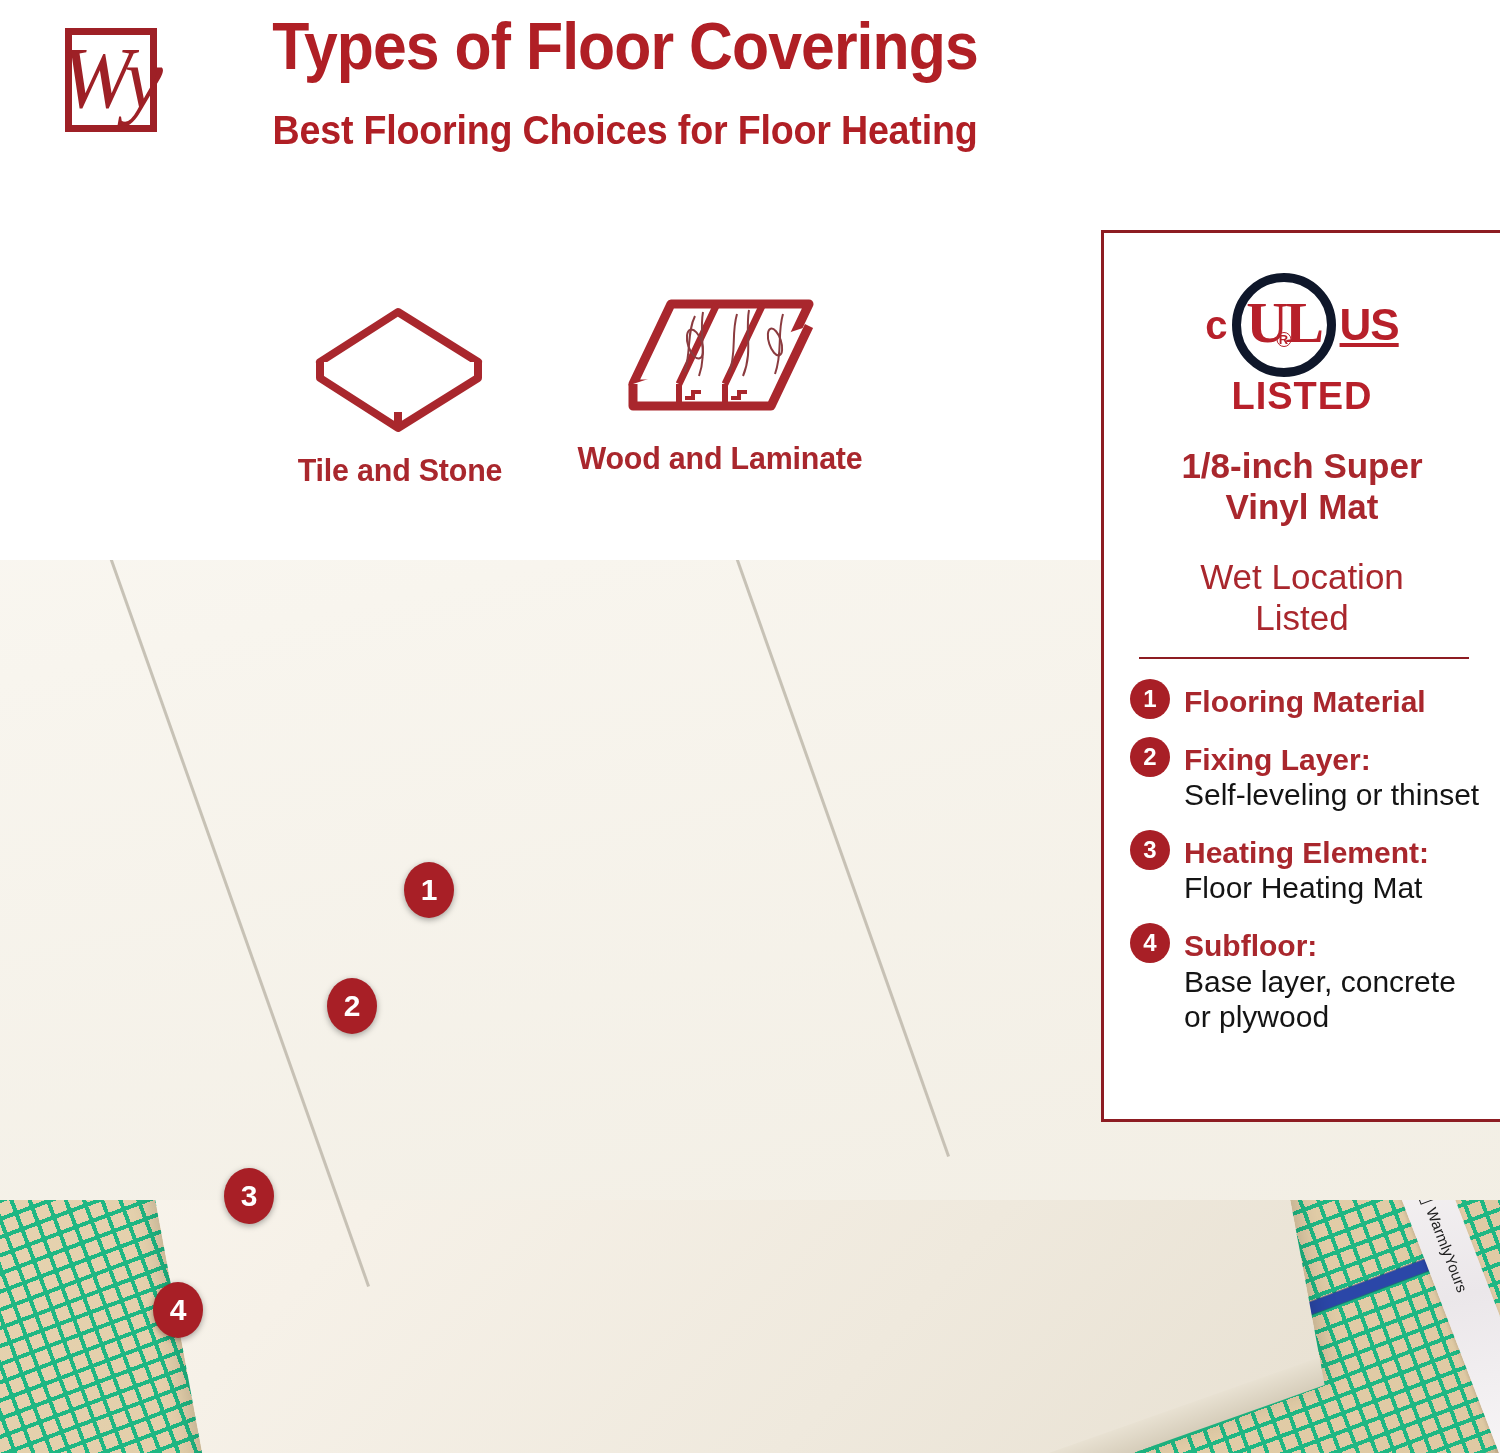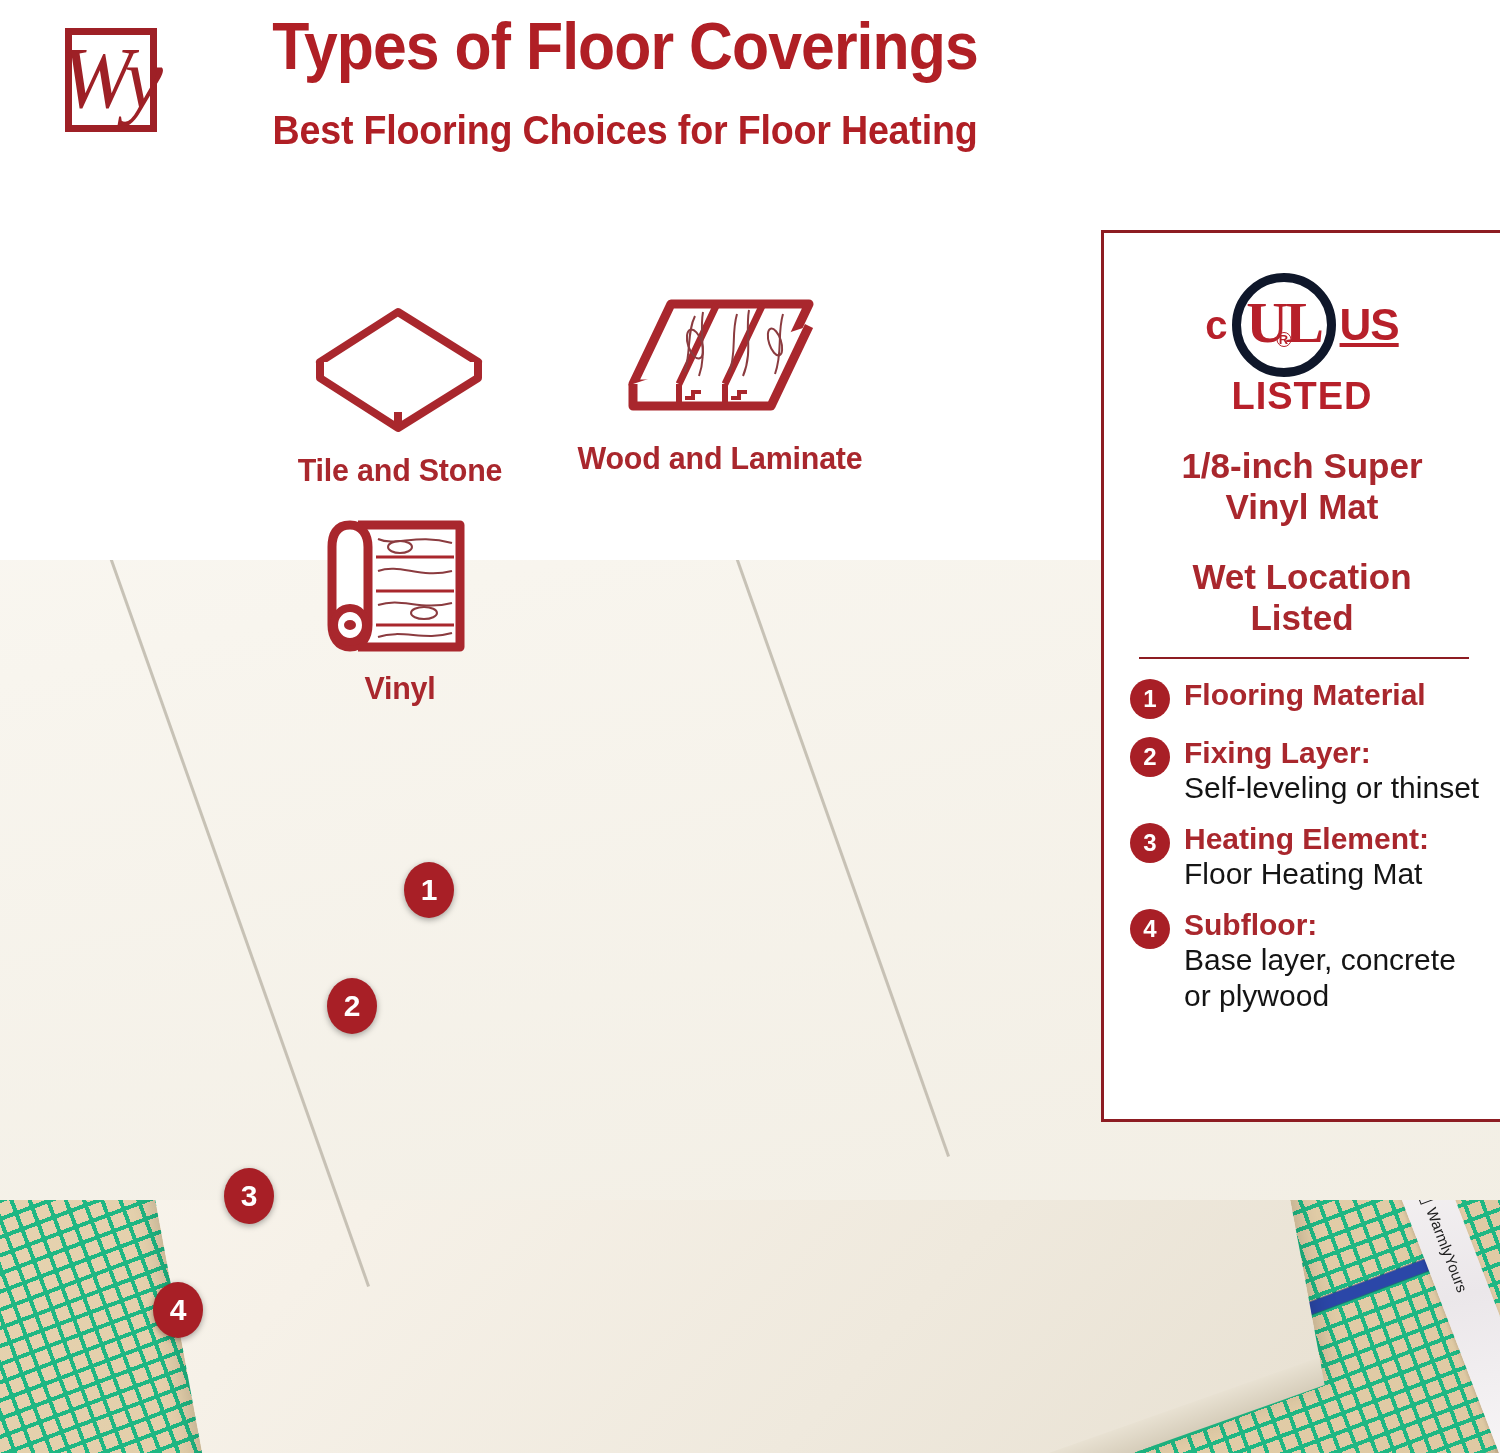--- a/index.html
+++ b/index.html
@@ -163,33 +163,33 @@
   .ul-listed{
     text-align:center; color:#b7202a; font-weight:bold; font-size:38px;
     letter-spacing:1px; margin-top:-4px;
   }
   .spec{
     position:absolute; left:22px; top:212px; width:352px; text-align:center;
     color:#a9272d; font-size:35px; font-weight:bold; line-height:1.18;
   }
   .spec2{
     position:absolute; left:22px; top:323px; width:352px; text-align:center;
-    color:#a9272d; font-size:35px; font-weight:bold; line-height:1.18;
+    color:#a9272d; font-size:35px; font-weight:normal; line-height:1.18;
   }
   .divider{
     position:absolute; left:35px; top:424px; width:330px; height:2px; background:#8d1c22;
   }
   .legend{ position:absolute; left:26px; top:444px; width:360px; }
   .leg-item{ display:flex; gap:14px; margin-bottom:16px; align-items:flex-start; }
   .badge-sm{
     flex:none; width:40px;height:40px;border-radius:50%; background:#a81f26;
     color:#fff; font-size:24px; font-weight:bold;
     display:flex;align-items:center;justify-content:center; margin-top:2px;
   }
-  .leg-txt{ padding-top:0; }
+  .leg-txt{ padding-top:0;margin-top:7px; }
   .leg-title{ color:#a9272d; font-size:30px; font-weight:bold; line-height:1.17; }
   .leg-sub{ color:#141414; font-size:30px; line-height:1.17; }
 
   
   .callout{
     position:absolute; width:50px; height:56px; border-radius:50%;
     background:#a81f26; color:#fff; font-size:30px; font-weight:bold;
     display:flex; align-items:center; justify-content:center;
     box-shadow:0 2px 6px rgba(0,0,0,.35); z-index:60;
   }
@@ -305,36 +305,20 @@
           <path d="M70 28 C62 44 66 62 60 84 M78 24 C74 46 82 66 74 88" stroke="#8b3b3f" stroke-width="2" fill="none"></path>
           <path d="M112 26 C106 46 112 64 104 86 M124 22 C120 44 128 64 118 88" stroke="#8b3b3f" stroke-width="2" fill="none"></path>
           <path d="M158 26 C152 46 158 64 150 86" stroke="#8b3b3f" stroke-width="2" fill="none"></path>
           <ellipse cx="70" cy="56" rx="7" ry="15" transform="rotate(-18 70 56)" stroke="#8b3b3f" stroke-width="2" fill="none"></ellipse>
           <ellipse cx="150" cy="54" rx="6" ry="14" transform="rotate(-18 150 54)" stroke="#8b3b3f" stroke-width="2" fill="none"></ellipse>
         </svg>
       </div>
       <div class="lab">Wood and Laminate</div>
     </div>
 
-    <div class="iconcell c-vinyl">
-      <div class="art">
-        <svg width="160" height="150" viewBox="0 0 160 150" fill="none">
-          <path d="M38 12 L140 12 L140 134 L38 134" stroke="#a9272d" stroke-width="9" stroke-linejoin="round" fill="#fff"></path>
-          <path d="M30 12 C16 12 12 22 12 34 L12 112 C12 124 18 134 30 134 C42 134 48 124 48 112 L48 34 C48 22 42 12 30 12 Z" stroke="#a9272d" stroke-width="9" fill="#fff"></path>
-          <ellipse cx="30" cy="112" rx="16" ry="17" stroke="#a9272d" stroke-width="8" fill="#fff"></ellipse>
-          <ellipse cx="30" cy="112" rx="6" ry="5" fill="#a9272d"></ellipse>
-          <path d="M56 44 L134 44 M56 78 L134 78 M56 112 L134 112" stroke="#a9272d" stroke-width="3"></path>
-          <path d="M58 26 C76 34 96 20 132 30 M58 58 C80 50 100 66 132 58
-                   M58 92 C82 84 100 98 132 90 M58 124 C82 116 104 128 132 120" stroke="#8b3b3f" stroke-width="2" fill="none"></path>
-          <ellipse cx="80" cy="34" rx="12" ry="6" stroke="#8b3b3f" stroke-width="2" fill="none"></ellipse>
-          <ellipse cx="104" cy="100" rx="13" ry="6" stroke="#8b3b3f" stroke-width="2" fill="none"></ellipse>
-        </svg>
-      </div>
-      <div class="lab">Vinyl</div>
-    </div>
 
   </div>
 
   <div class="panel">
 
     <div class="ul">
       <div class="ul-row">
         <span class="ul-c">c</span>
         <span class="ul-circle">
           <span class="ul-letters">UL</span>

